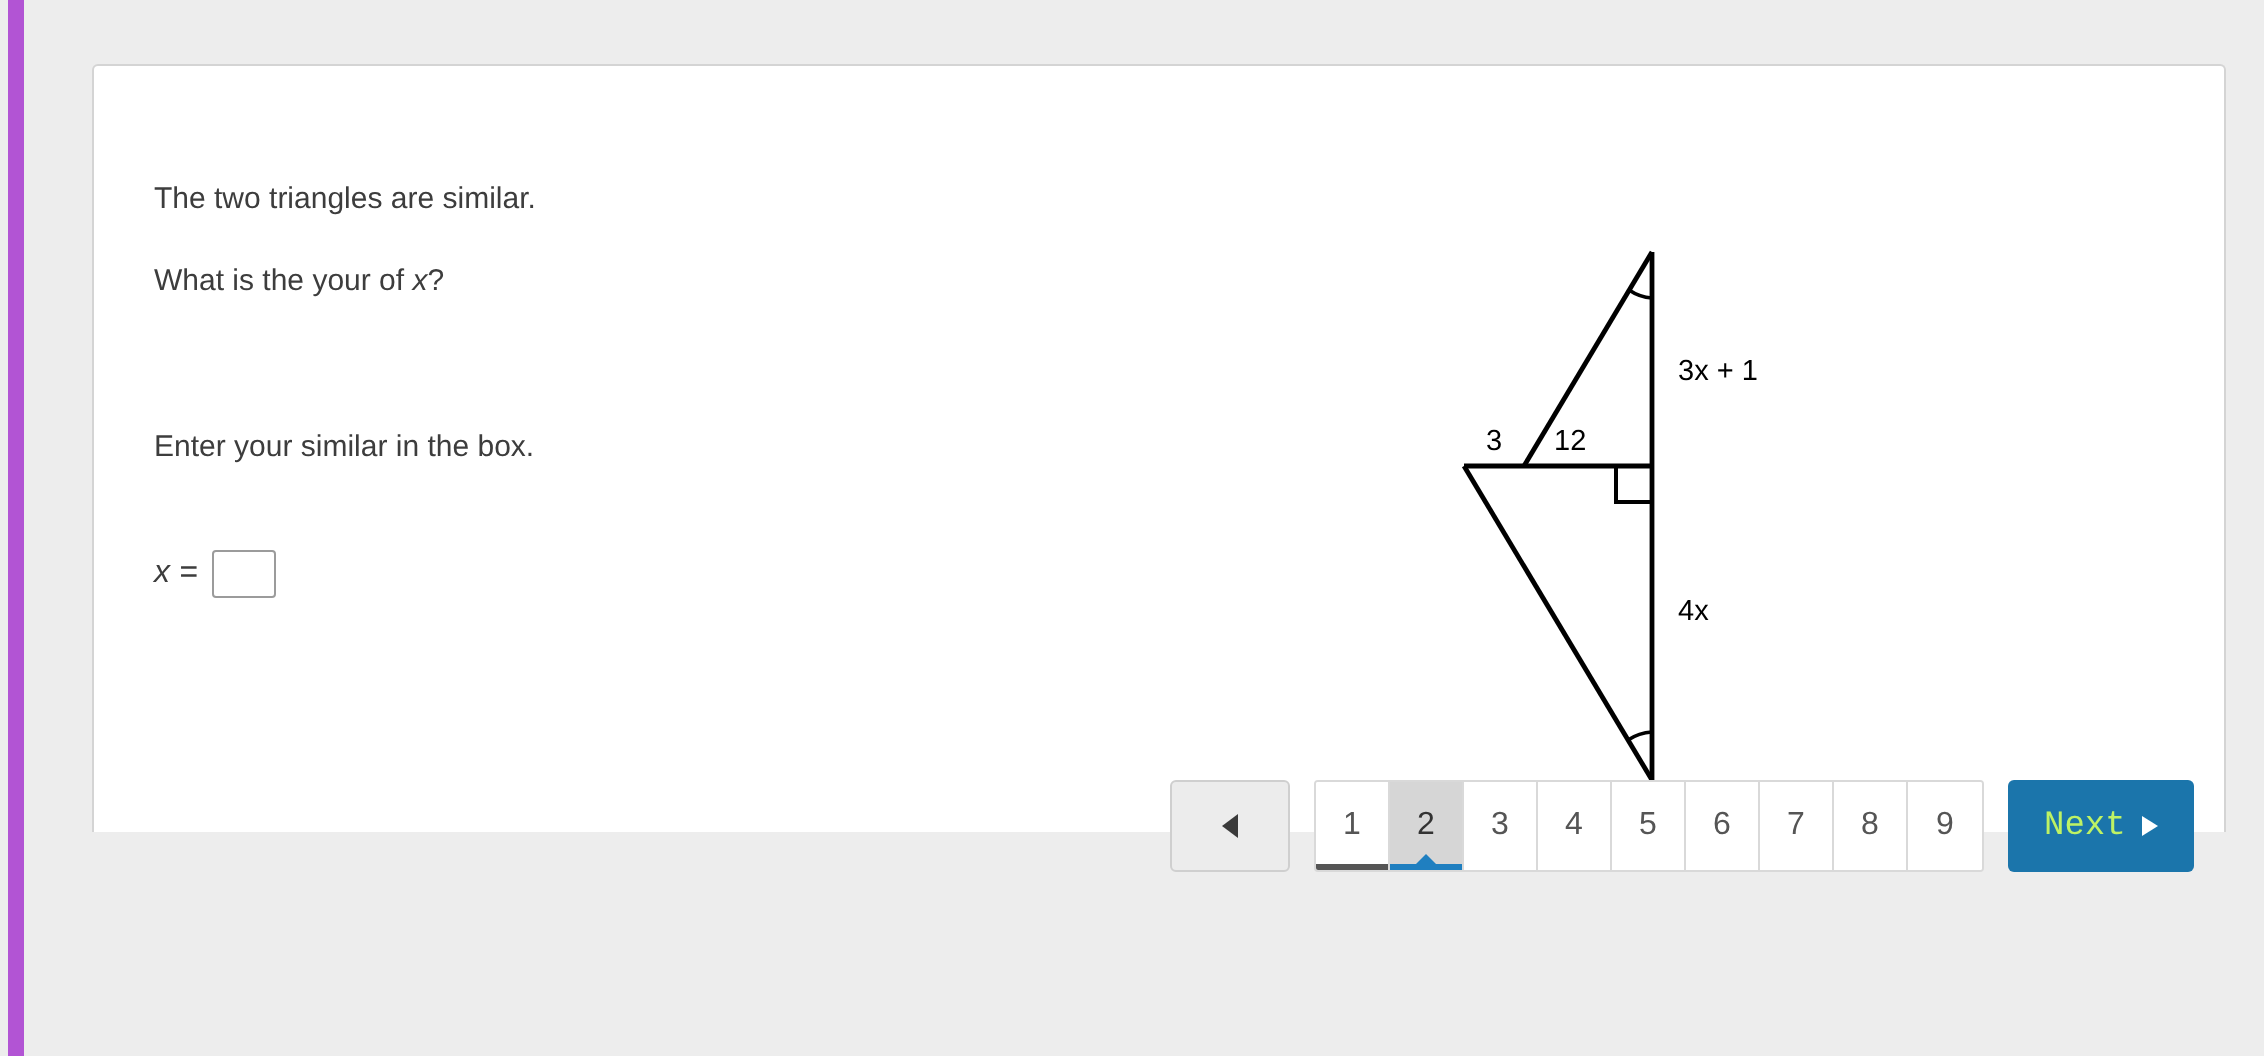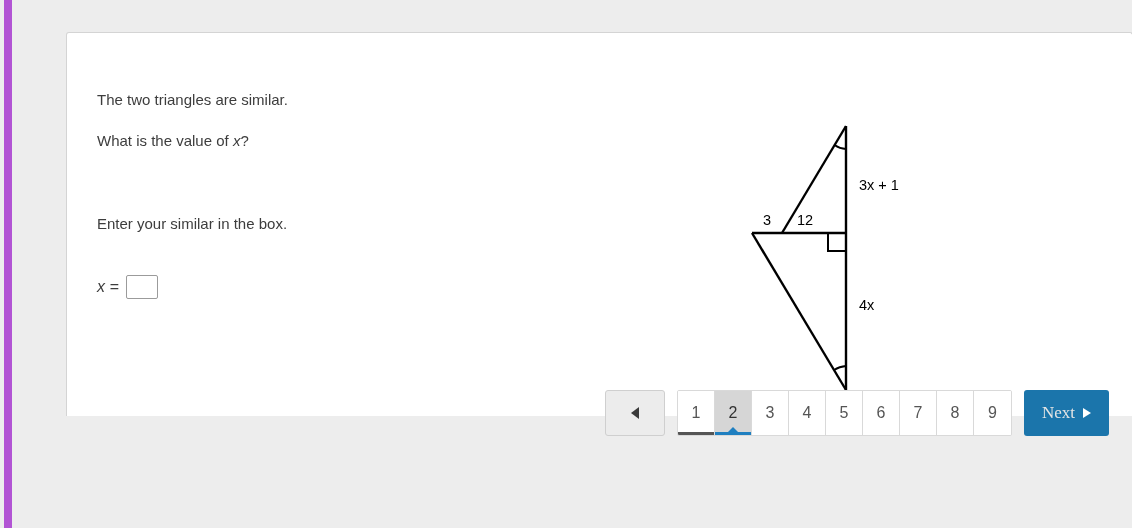--- a/index.html
+++ b/index.html
@@ -22,21 +22,21 @@
     left: 4px;
     top: 0;
     width: 8px;
     height: 528px;
     background: #b254d4;
   }
 
   
   #content-card {
     position: absolute;
-    left: 66px;
+    left: 46px;
     top: 32px;
     width: 1067px;
     height: 384px;
     background: #ffffff;
     border: 1px solid #d4d4d4;
     border-bottom: none;
     border-radius: 3px 3px 0 0;
     box-sizing: border-box;
   }
 
@@ -180,29 +180,29 @@
     width: 0; height: 0;
     border-left: 5px solid transparent;
     border-right: 5px solid transparent;
     border-bottom: 5px solid #1f7fc0;
   }
   #next-button {
     margin-left: 12px;
     height: 46px;
     padding: 0 18px;
     background: #1b75ab;
-    color: #e5e5e5;
+    color: #bef264;
     font-size: 17px;
     border: none;
     border-radius: 3px;
     display: flex;
     align-items: center;
     justify-content: center;
     cursor: pointer;
-    font-family: Liberation Serif, serif;
+    font-family: Liberation Mono, monospace;
     box-sizing: border-box;
   }
   #next-caret {
     margin-left: 8px;
     width: 0; height: 0;
     border-top: 5px solid transparent;
     border-bottom: 5px solid transparent;
     border-left: 8px solid #ffffff;
   }
 </style>
@@ -210,21 +210,21 @@
 <body>
 
 <div id="left-rail"></div>
 
 <div id="content-card">
 
   <div id="question-panel">
 
     <div id="stmt-line" class="q-line">The two triangles are similar.</div>
 
-    <div id="prompt-line" class="q-line"><span>What is the value of </span><span class="ital">x</span><span>?</span></div>
+    <div id="prompt-line" class="q-line"><span>What is the your of </span><span class="ital">x</span><span>?</span></div>
 
     <div id="instruct-line" class="q-line">Enter your similar in the box.</div>
 
     <div id="answer-row">
       <span id="answer-label">x =</span>
       <input id="answer-input" type="text" value="" style="">
     </div>
   </div>
 
   <div id="figure-wrap">

